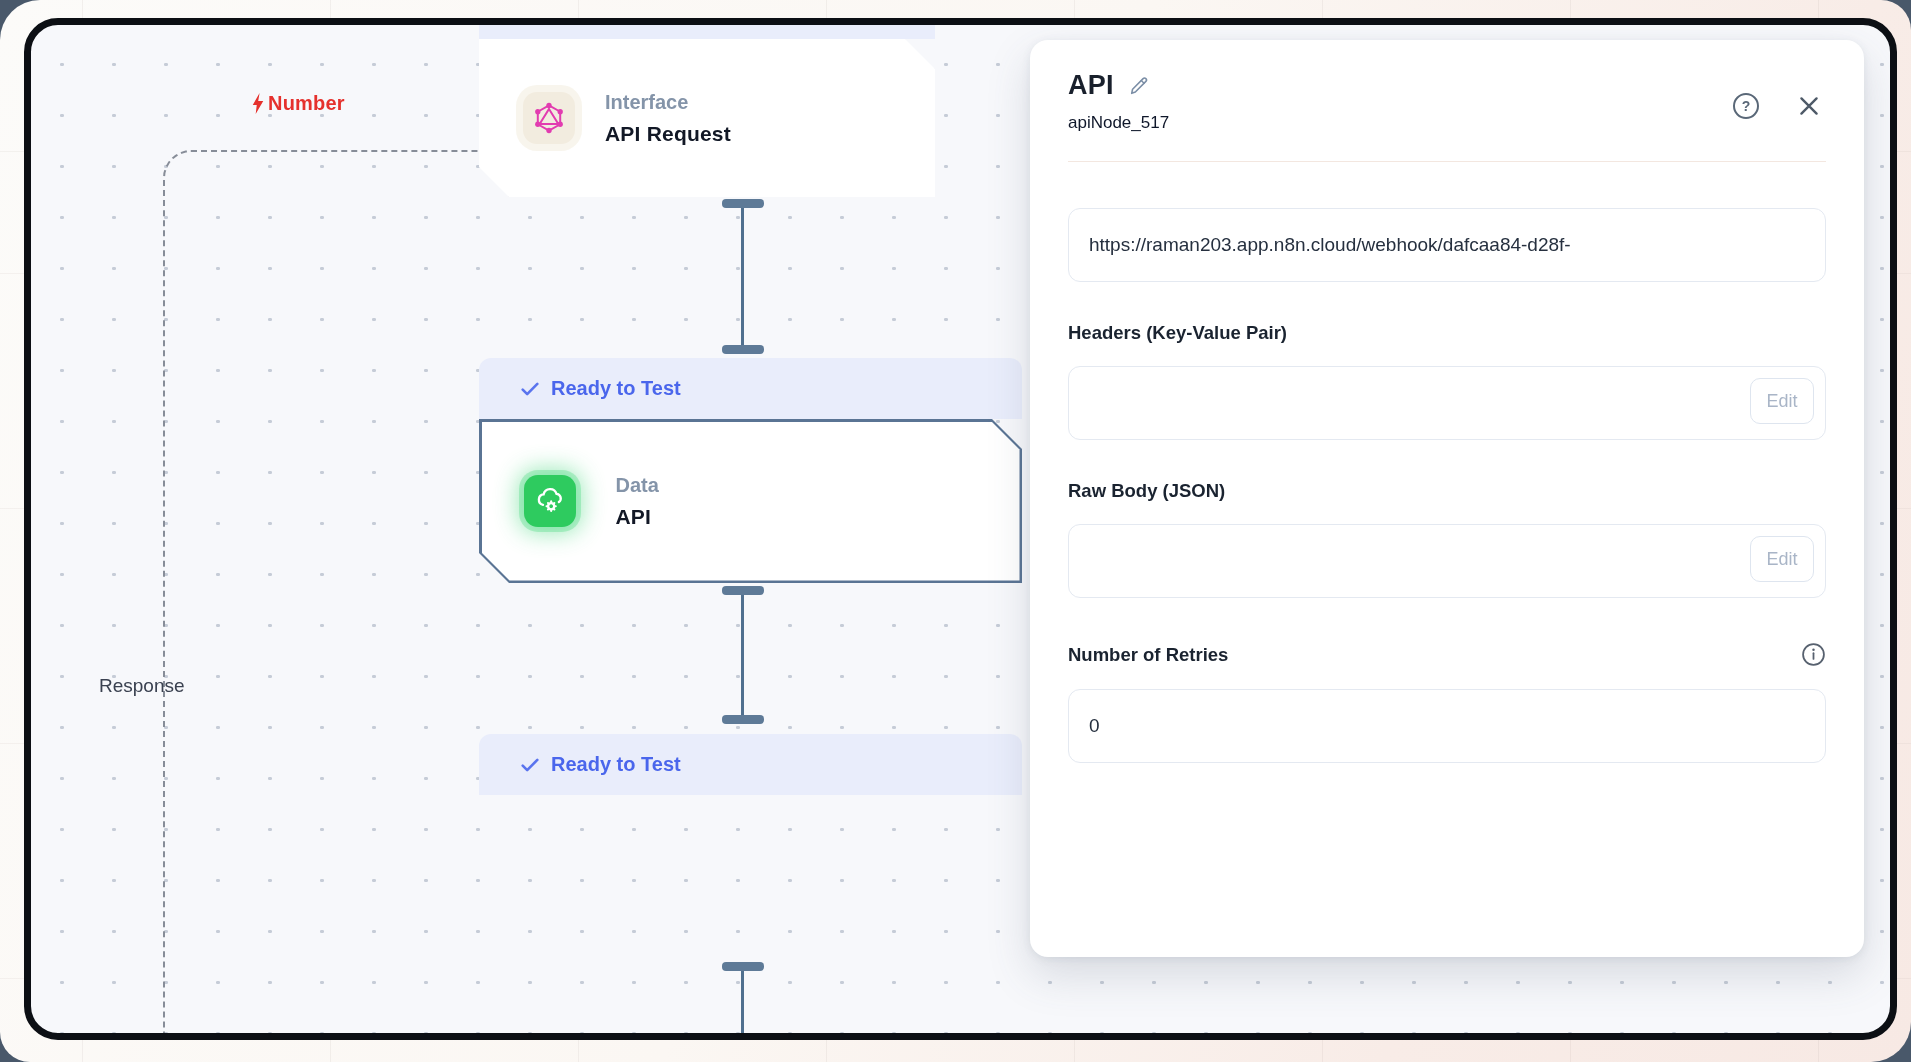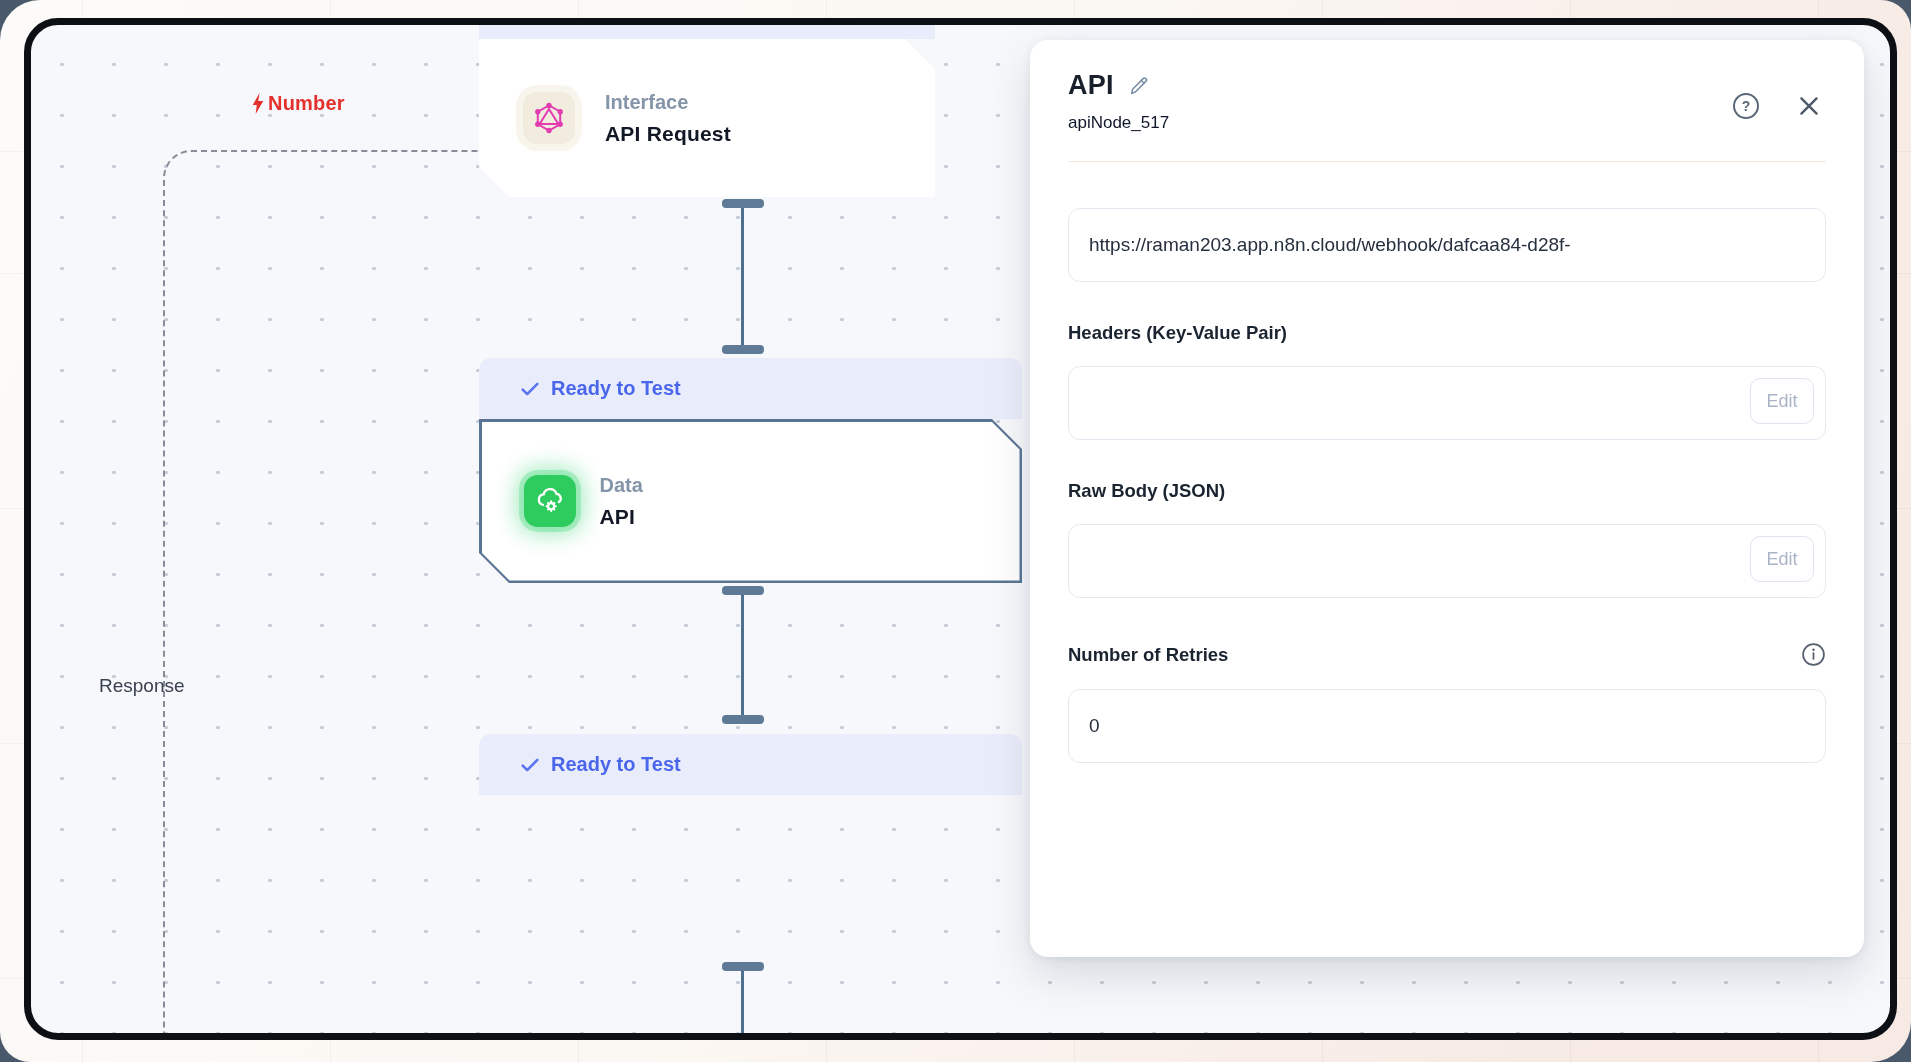--- a/index.html
+++ b/index.html
@@ -41,21 +41,21 @@
   .badge-3 { left:448px; top:709px; width:543px; height:61px; }
 
   
   .chamfer { clip-path:polygon(0 0, calc(100% - 30px) 0, 100% 30px, 100% 100%, 30px 100%, 0 calc(100% - 30px)); }
   .card { display:flex; align-items:center; gap:30px; padding-left:44px; background:#ffffff;
     box-shadow:0 8px 20px rgba(30,41,59,.10); }
   .card-1 { left:448px; top:14px;  width:456px; height:158px; }
   .card-3 { left:448px; top:770px; width:543px; height:165px; }
   .card-2-outer { left:448px; top:394px; width:543px; height:164px; background:#5a7494; }
   .card-2-inner { position:absolute; inset:2.5px; background:#ffffff; display:flex; align-items:center;
-    gap:24px; padding-left:42px;
+    gap:40px; padding-left:42px;
     clip-path:polygon(0 0, calc(100% - 28px) 0, 100% 28px, 100% 100%, 28px 100%, 0 calc(100% - 28px)); }
 
   .node-text .cat { font-size:20px; color:#8494a9; margin-bottom:8px;font-weight:bold; }
   .node-text .ttl { font-size:21px; font-weight:700; color:#12striking1826; color:#121826; letter-spacing:.2px; }
 
   .node-icon { width:52px; height:52px; border-radius:14px; display:flex; align-items:center; justify-content:center; flex:0 0 auto; }
   .icon-cream { background:#f2ecdf; box-shadow:0 0 0 7px rgba(242,236,223,.55); }
   .icon-green { background:#2ecb5f; box-shadow:0 0 0 5px rgba(52,211,110,.28), 0 0 22px 7px rgba(52,211,110,.45); }
   .icon-red   { background:#ee3d46; box-shadow:0 0 0 5px rgba(239,68,68,.25), 0 0 22px 7px rgba(239,68,68,.45); }
 

